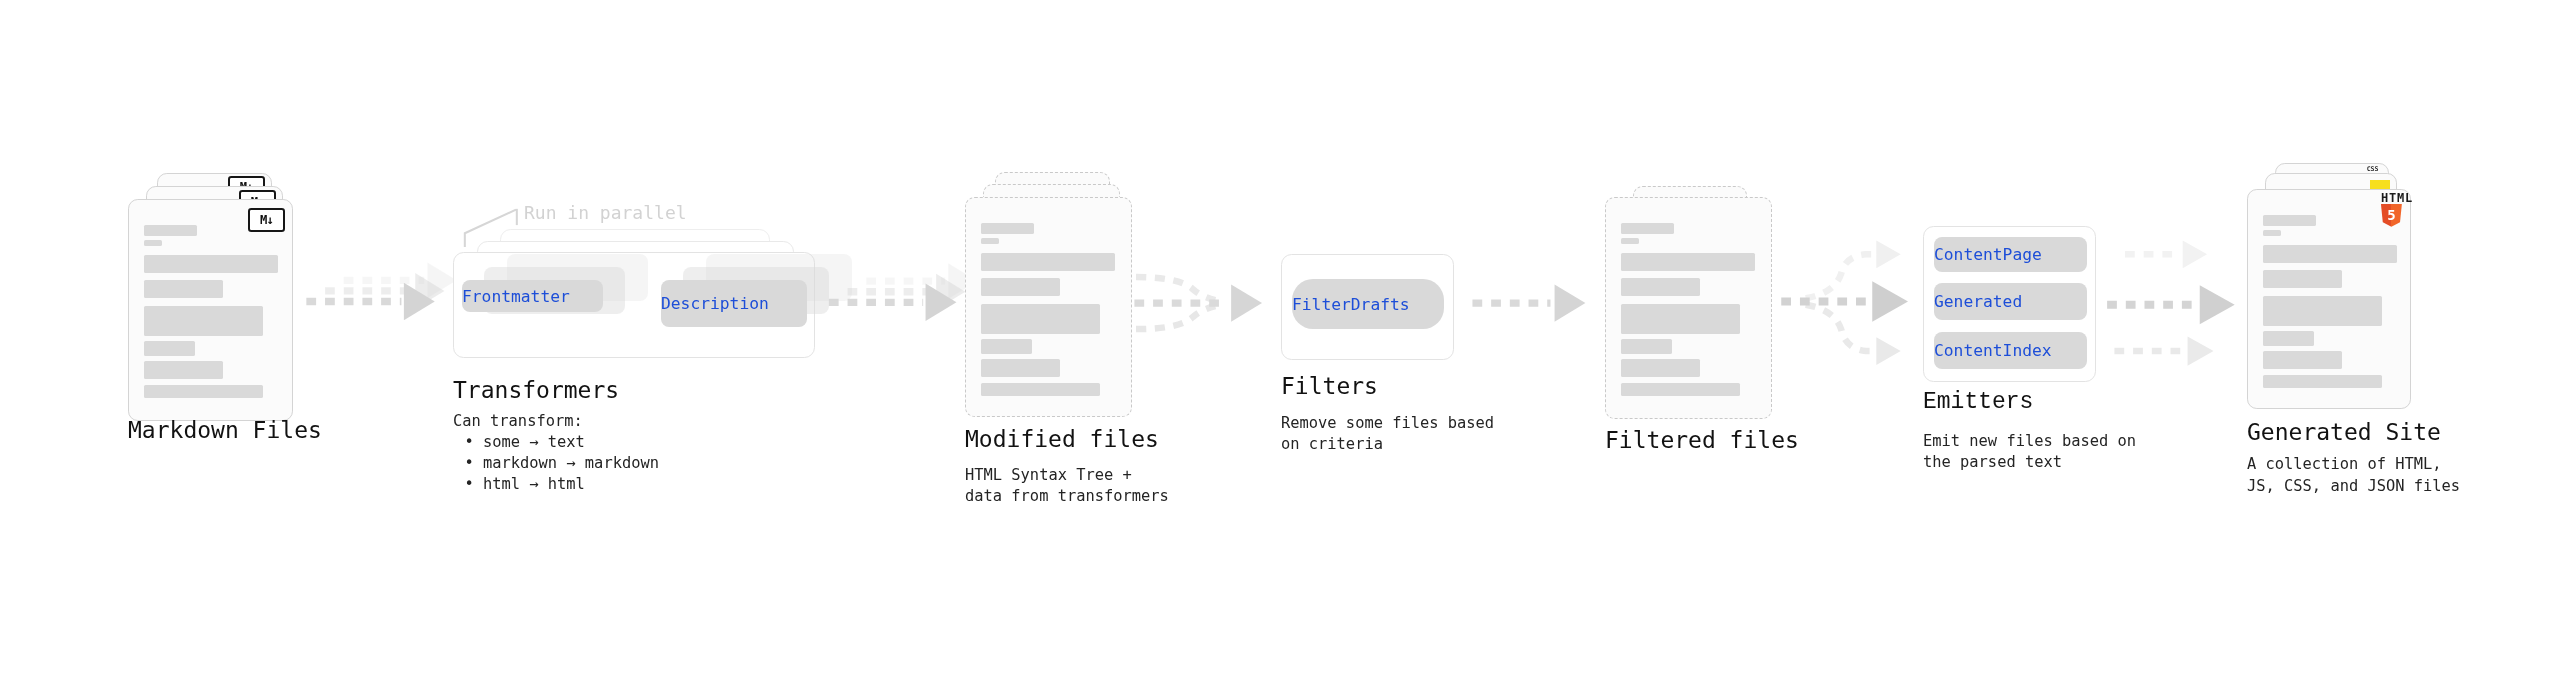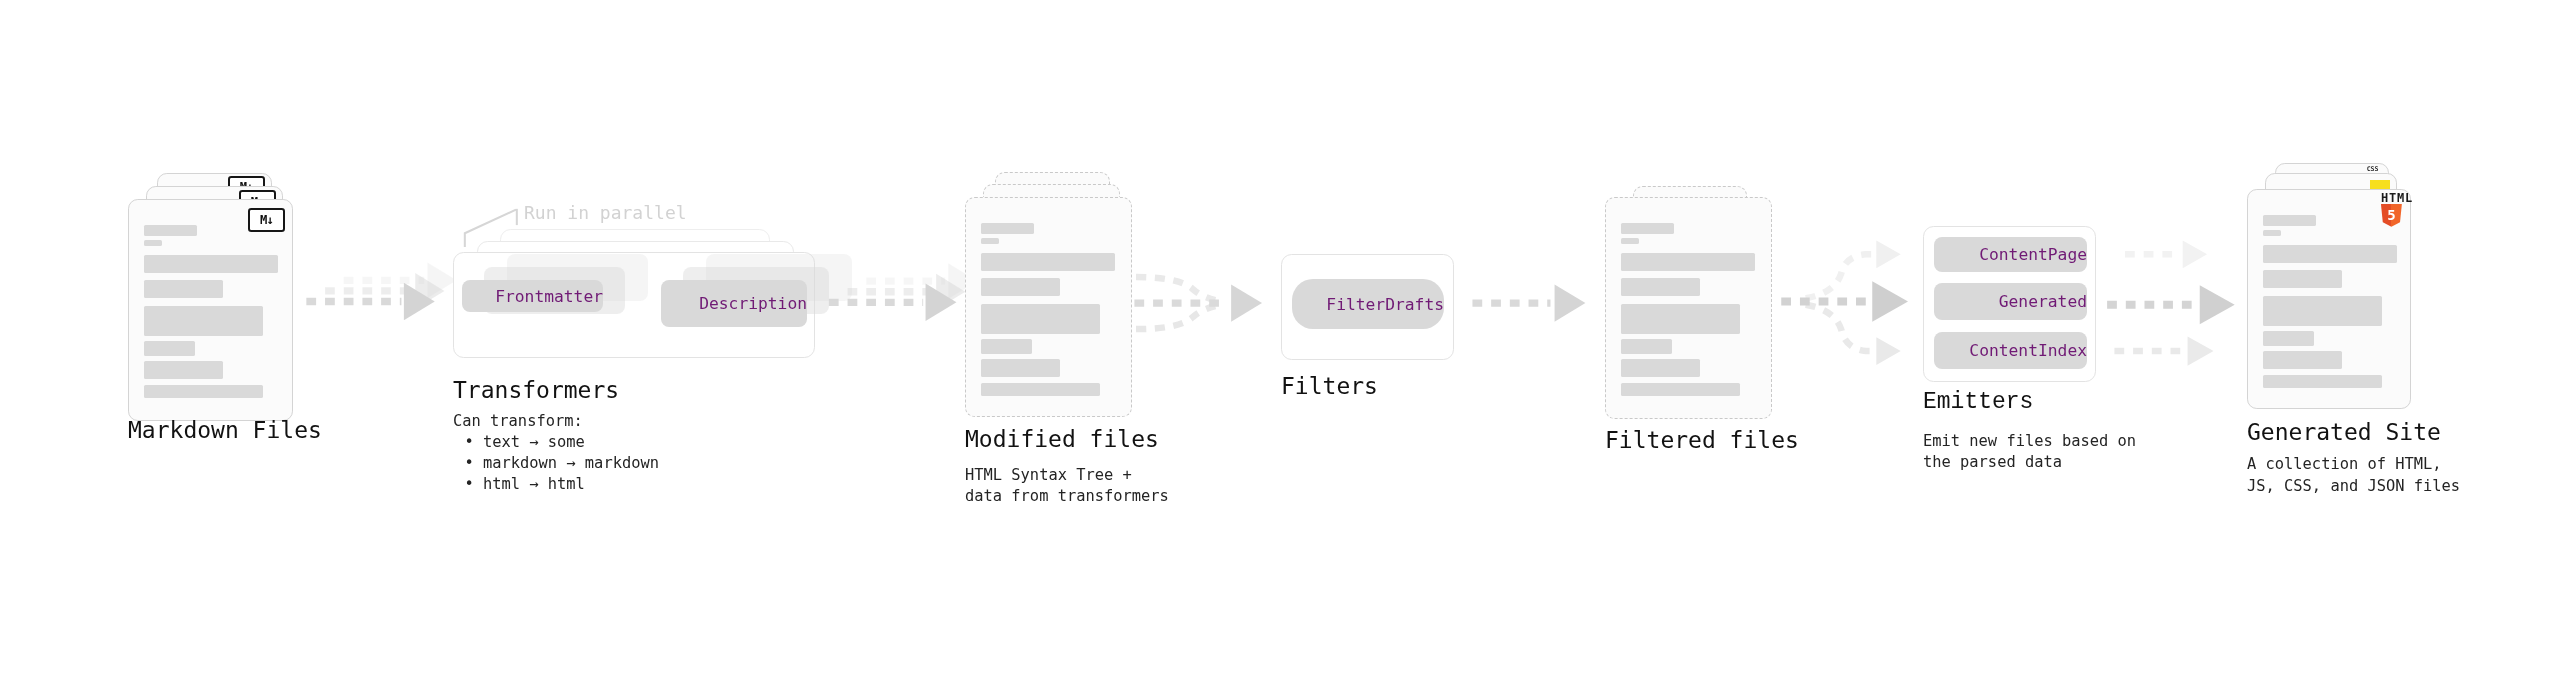--- a/index.html
+++ b/index.html
@@ -48,22 +48,22 @@
   
   .proc-container{
     position:absolute;box-sizing:border-box;
     background:#ffffff;border:1.6px solid #e3e3e3;border-radius:10.6px;
   }
   .proc-container.b2{border-color:#e9e9e9;}
   .proc-container.b3{border-color:#eeeeee;}
   .node-btn{
     position:absolute;box-sizing:border-box;
     background:#d9d9d9;border-radius:8.1px;
-    display:flex;align-items:center;justify-content:flex-end;
-    font-size:16.3px;color:#701a75;white-space:nowrap;
+    display:flex;align-items:center;justify-content:flex-start;
+    font-size:16.3px;color:#1d4ed8;white-space:nowrap;
   }
   .node-btn.ghost1{opacity:0.45;}
   .node-btn.ghost2{opacity:0.25;}
 
   
   .stage-title{
     position:absolute;font-size:23px;color:#121212;
     white-space:nowrap;line-height:24.4px;
   }
   .stage-desc{
@@ -205,21 +205,21 @@
   <div class="node-btn ghost1" style="left:683px;top:267px;width:146px;height:47px;"></div>
   <div class="node-btn" style="left:661px;top:280px;width:146px;height:47px;">
     <span>Description</span>
   </div>
 
   <div class="float-note" style="left:524px;top:203px;">Run in parallel</div>
 
   <div class="stage-title" style="left:453px;top:378px;">Transformers</div>
   <div class="stage-desc" style="left:453px;top:411px;">
     <div>Can transform:</div>
-    <div class="indent">• text → some</div>
+    <div class="indent">• some → text</div>
     <div class="indent">• markdown → markdown</div>
     <div class="indent">• html → html</div>
   </div>
 
   <div class="doc-card dashed" style="left:995px;top:172px;width:115px;height:220px;"></div>
   <div class="doc-card dashed" style="left:983px;top:184px;width:137px;height:220px;"></div>
   <div class="doc-card dashed" style="left:965px;top:197px;width:167px;height:220px;">
     <div class="skeleton">
         <div class="bar" style="width: 53px; height: 11.4px; margin-top: 25px;"></div>
         <div class="bar" style="width: 18.7px; height: 5.7px; margin-top: 4.1px;"></div>
@@ -235,20 +235,24 @@
   <div class="stage-desc" style="left:965px;top:465px;">
     <div>HTML Syntax Tree +</div>
     <div>data from transformers</div>
   </div>
 
   <div class="proc-container" style="left:1281px;top:254px;width:173px;height:106px;"></div>
   <div class="node-btn" style="left:1292px;top:279px;width:152px;height:50px;border-radius:21px;">
     <span>FilterDrafts</span>
   </div>
   <div class="stage-title" style="left:1281px;top:374px;">Filters</div>
+  <div class="stage-desc" style="left:1281px;top:413px;">
+    <div>Remove some files based</div>
+    <div>on criteria</div>
+  </div>
 
   <div class="doc-card dashed" style="left:1633px;top:186px;width:114px;height:220px;"></div>
   <div class="doc-card dashed" style="left:1605px;top:197px;width:167px;height:222px;">
     <div class="skeleton">
         <div class="bar" style="width: 53px; height: 11.4px; margin-top: 25px;"></div>
         <div class="bar" style="width: 18.7px; height: 5.7px; margin-top: 4.1px;"></div>
         <div class="bar" style="width: 134px; height: 18px; margin-top: 9px;"></div>
         <div class="bar" style="width: 79px; height: 18px; margin-top: 6.5px;"></div>
         <div class="bar" style="width: 119px; height: 30px; margin-top: 8.1px;"></div>
         <div class="bar" style="width: 51px; height: 15.4px; margin-top: 4.9px;"></div>
@@ -264,21 +268,21 @@
   </div>
   <div class="node-btn" style="left:1934px;top:283px;width:153px;height:37px;">
     <span>Generated</span>
   </div>
   <div class="node-btn" style="left:1934px;top:332px;width:153px;height:37px;">
     <span>ContentIndex</span>
   </div>
   <div class="stage-title" style="left:1923px;top:390px;font-family:Liberation Mono, monospace;">Emitters</div>
   <div class="stage-desc" style="left:1923px;top:431px;">
     <div>Emit new files based on</div>
-    <div>the parsed data</div>
+    <div>the parsed text</div>
   </div>
 
   <div class="doc-card solid" style="left:2275px;top:163px;width:114px;height:222px;">
     <div class="css-icon" style="right:6.5px;top:2.4px;">
       <div class="css-word">CSS</div>
       <div class="css-bar"></div>
     </div>
   </div>
   <div class="doc-card solid" style="left:2265px;top:173px;width:132px;height:222px;">
     <div class="js-icon" style="right:5.7px;top:5.7px;"></div>

